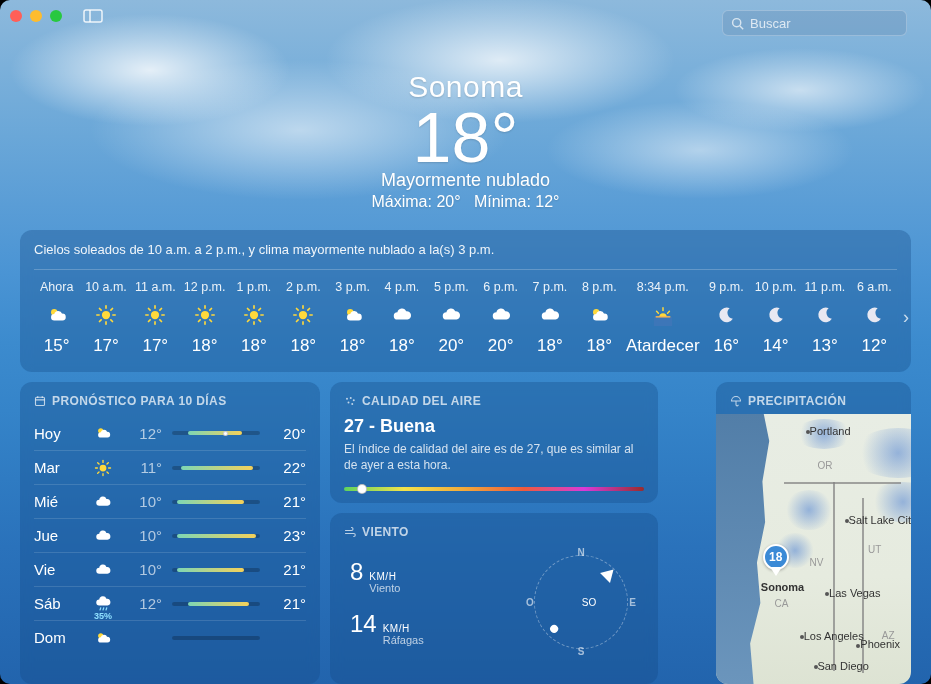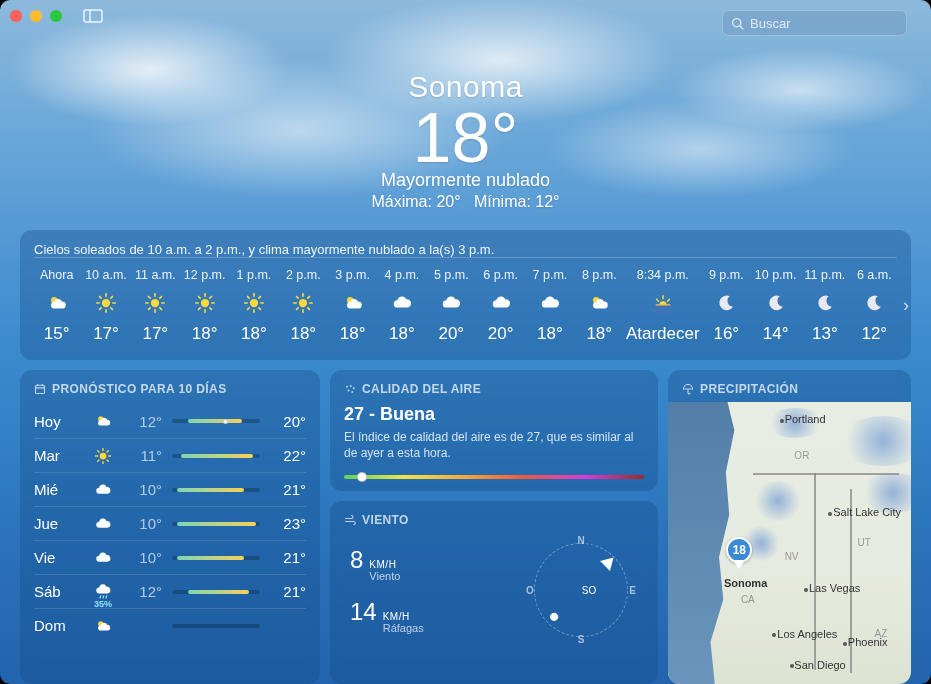--- a/index.html
+++ b/index.html
@@ -37,33 +37,33 @@
     .hero .temp { font-size: 70px; font-weight: 200; margin-top: -6px; }
     .hero .cond { font-size: 18px; font-weight: 500; margin-top: -8px; }
     .hero .hl { font-size: 16px; font-weight: 500; margin-top: 2px; }
 
     .content { position: absolute; top: 230px; left: 20px; right: 20px; bottom: 0; display: flex; flex-direction: column; gap: 10px; }
 
     .card { background: rgba(20,70,130,0.32); border-radius: 12px; color: #fff; padding: 12px 14px; backdrop-filter: blur(6px); }
     .card-head { font-size: 12px; font-weight: 600; letter-spacing: .4px; color: rgba(255,255,255,0.72); display:flex; align-items:center; gap:6px; margin-bottom:8px; }
     .card-head svg { flex:none; }
 
-    .hourly .summary { font-size: 13px; color: rgba(255,255,255,0.92); border-bottom: 1px solid rgba(255,255,255,0.22); margin-bottom: 4px; }
+    .hourly .summary { font-size: 13px; color: rgba(255,255,255,0.92); border-bottom: 1px solid rgba(255,255,255,0.22); padding-bottom: 12px; margin-bottom: 4px; }
     .hourly .row { display: flex; align-items: stretch; gap: 4px; position: relative; }
     .hour { flex: 1; display: flex; flex-direction: column; align-items: center; gap: 10px; padding: 6px 0 4px; text-align: right; }
     .hour .tlabel { font-size: 12.5px; color: rgba(255,255,255,0.9); white-space:nowrap; }
     .hour .ticon { height: 22px; display:flex; align-items:center; justify-content:center; }
     .hour .tval { font-size: 17px; font-weight: 500; }
     .hourly .chev { position: absolute; right: -12px; top: 50%; transform: translateY(-50%); color: rgba(255,255,255,0.75); font-size: 18px; cursor: pointer; }
 
     .grid3 { display: flex; gap: 10px; flex: 1; min-height: 0; }
     .col { display: flex; flex-direction: column; gap: 10px; }
     .col1 { width: 300px; }
     .col2 { width: 328px; }
-    .col3 { flex: 1; }
+    .col3 { flex: 1; margin-left: 48px; }
 
     .days { display:flex; flex-direction:column;}
     .dayrow { display: flex; align-items: center; gap: 10px; height: 34px; border-top: 1px solid rgba(255,255,255,0.13); font-size: 15px; }
     .dayrow:first-child { border-top: none; }
     .dayrow .dname { width: 44px; }
     .dayrow .dicon { width: 30px; display:flex; align-items:center; justify-content:center; position:relative; }
     .dayrow .dicon .pct { position:absolute; top:16px; left:6px; font-size:9px; color:#8fe0ff; font-weight:600;}
     .dayrow .lo { width: 34px; color: rgba(255,255,255,0.65); text-align:right; }
     .dayrow .bar { flex: 1; height: 4px; background: rgba(0,0,0,0.22); border-radius: 3px; position: relative; }
     .dayrow .bar .fill { position: absolute; top: 0; bottom: 0; border-radius: 3px; background: linear-gradient(90deg, #7dd6b5, #f5d15a); }

